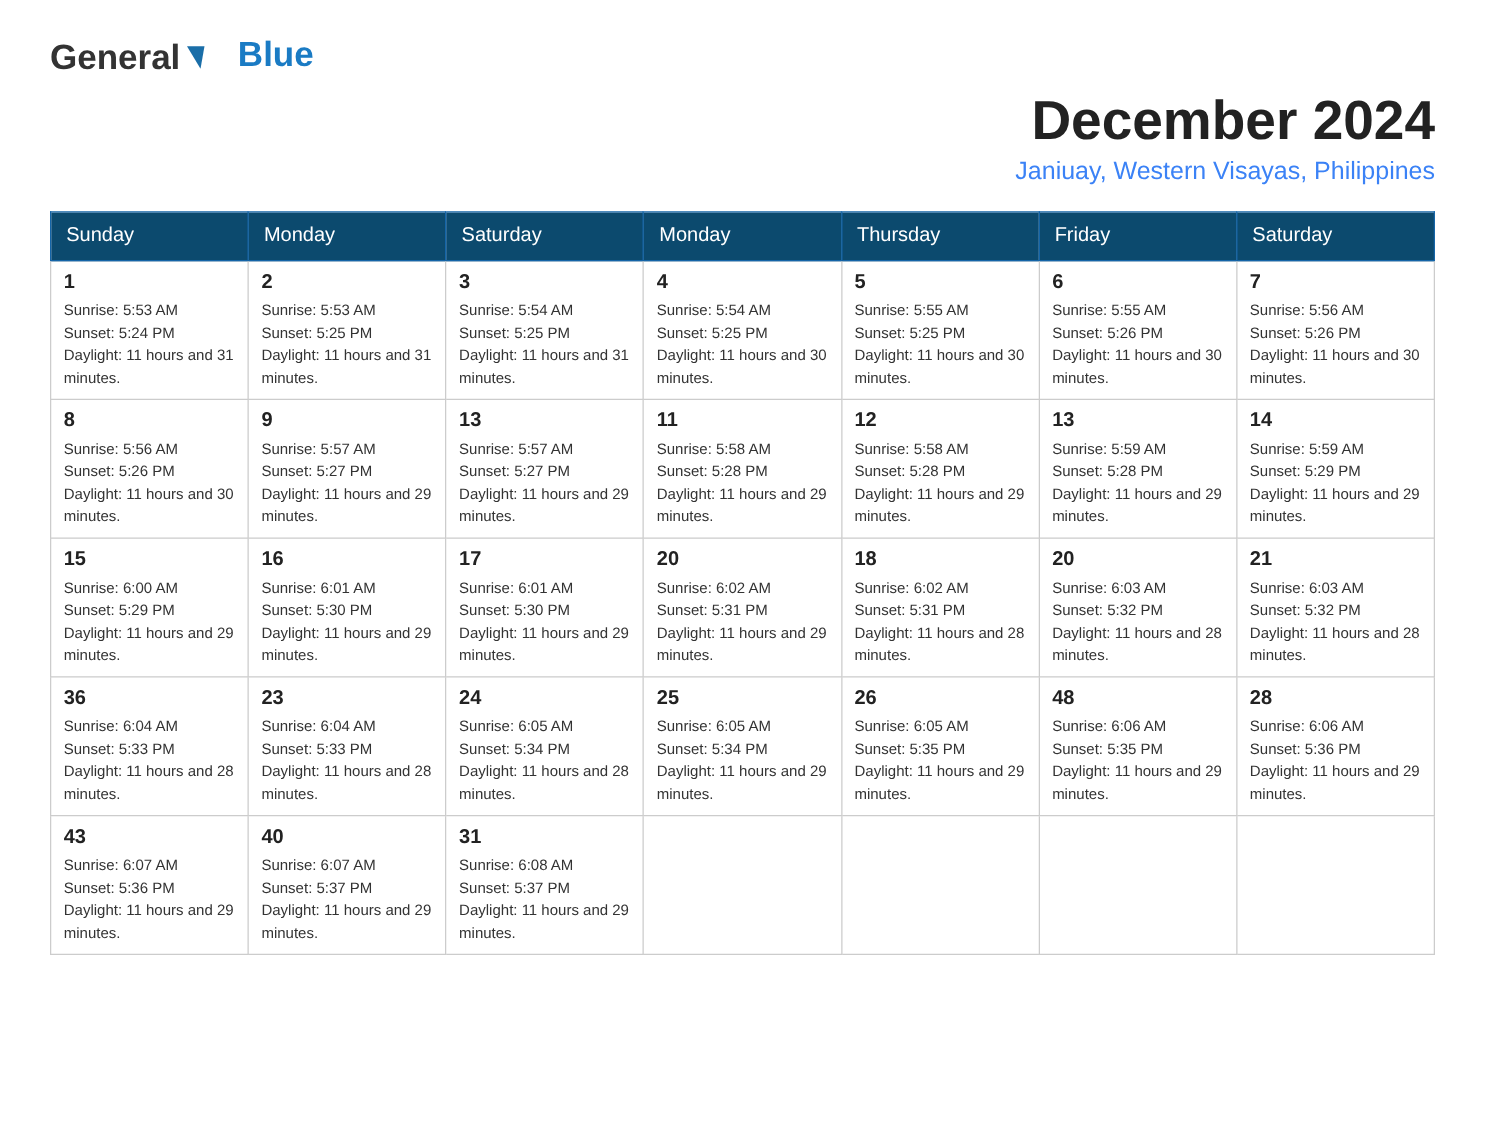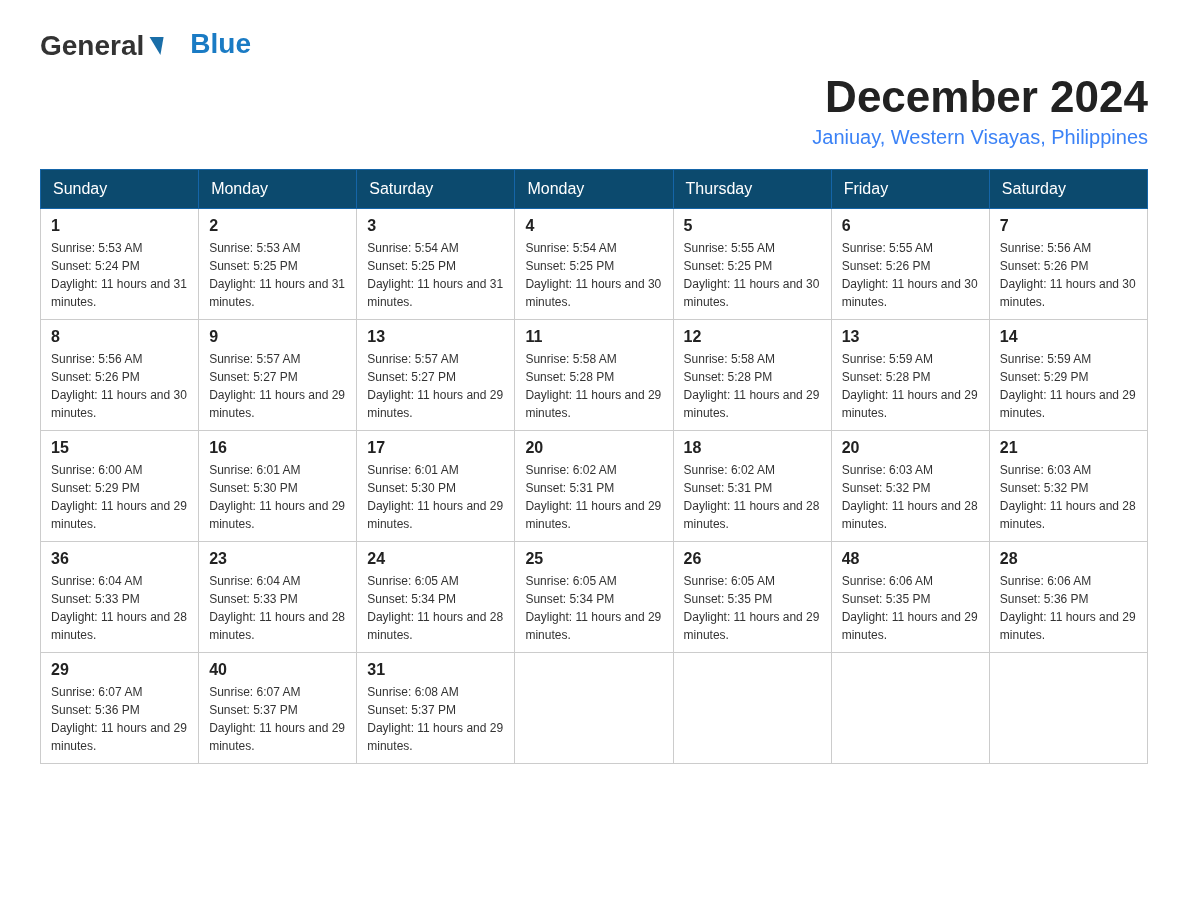--- a/index.html
+++ b/index.html
@@ -357,21 +357,21 @@
           <span class="day-num">28</span>
         <div class="day-info">
           Sunrise: 6:06 AM<br>
           Sunset: 5:36 PM<br>
           Daylight: 11 hours and 29 minutes.
         </div>
         </td>
       </tr>
       <tr>
         <td>
-          <span class="day-num">29</span>
+          <span class="day-num">43</span>
         <div class="day-info">
           Sunrise: 6:07 AM<br>
           Sunset: 5:36 PM<br>
           Daylight: 11 hours and 29 minutes.
         </div>
         </td>
         <td>
           <span class="day-num">40</span>
         <div class="day-info">
           Sunrise: 6:07 AM<br>

